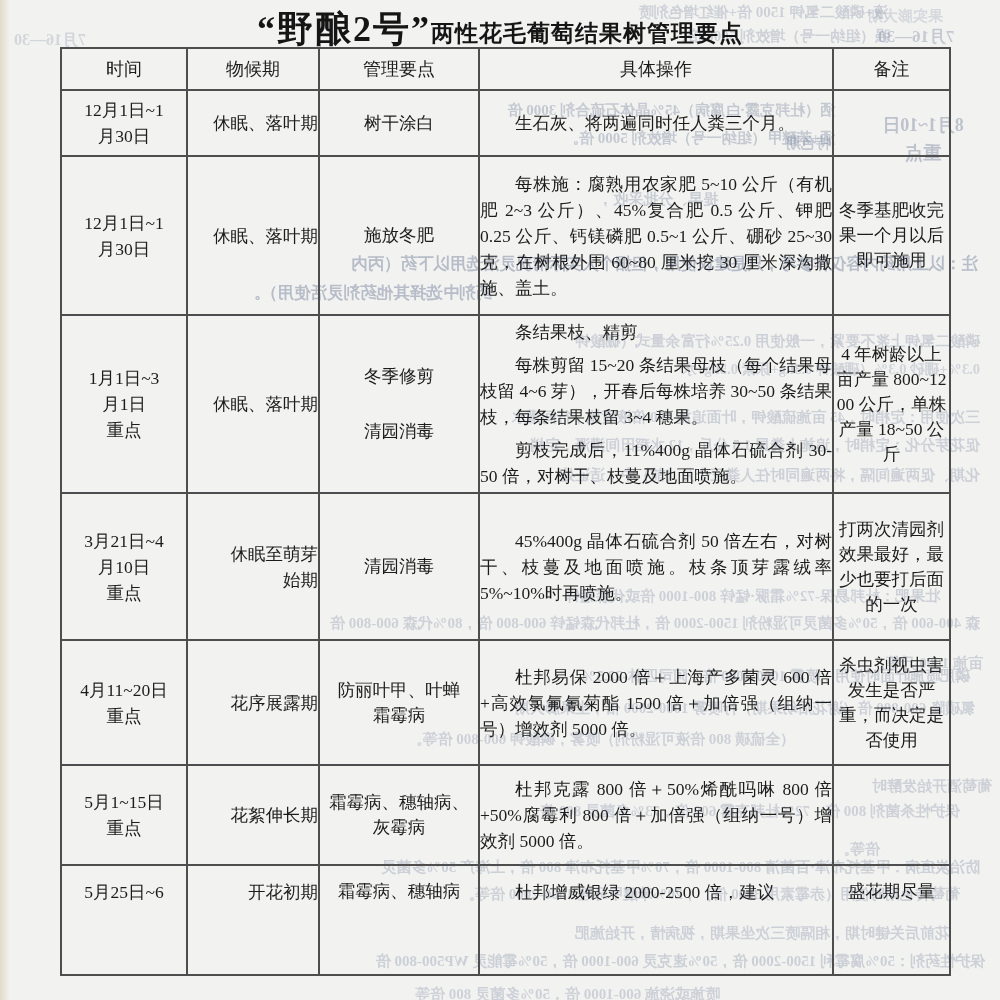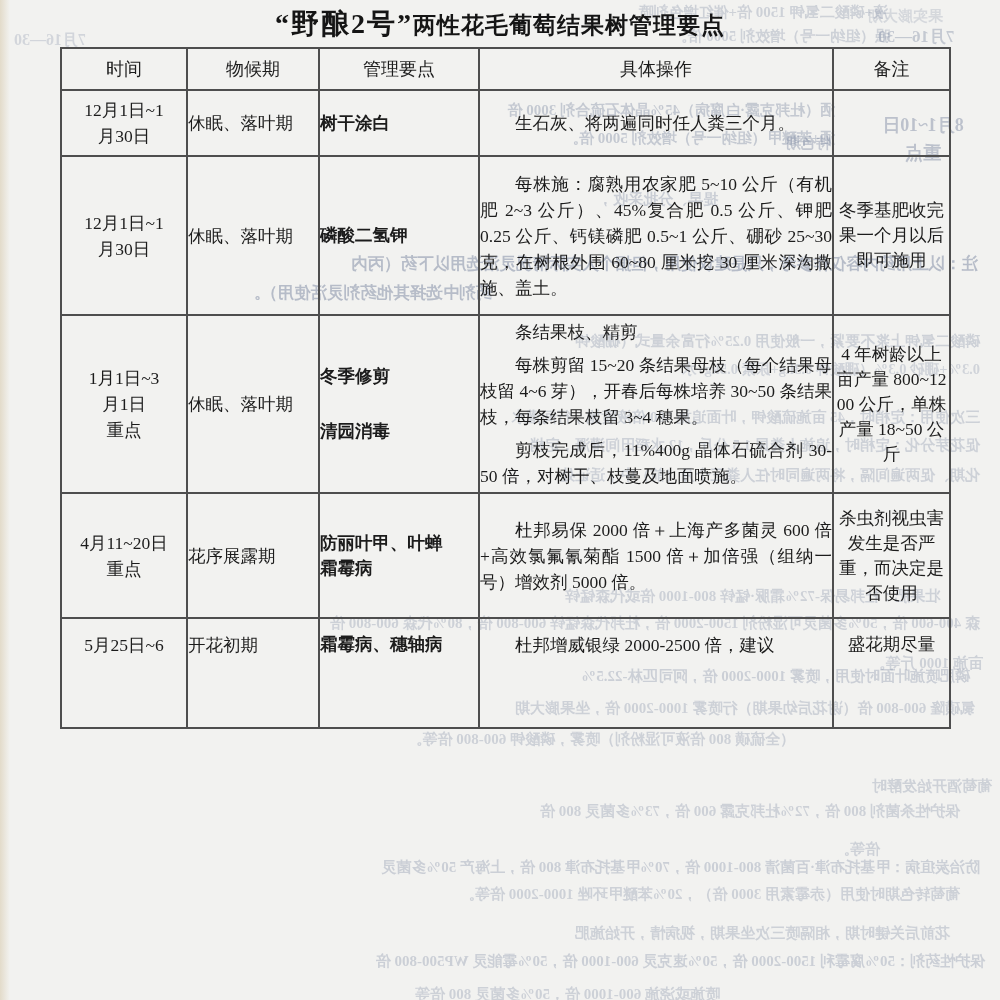--- a/index.html
+++ b/index.html
@@ -8,33 +8,33 @@
     background:#f2f2f0;
     font-family:"Liberation Serif","DejaVu Serif",serif;
   }
   .page{position:relative;width:1000px;height:1000px;background:#f2f2f0;}
   .page::before{
     content:"";position:absolute;left:0;top:0;width:10px;height:1000px;
     background:linear-gradient(90deg,rgba(214,200,170,.55),rgba(242,242,240,0));
     z-index:3;pointer-events:none;
   }
   .title{position:absolute;top:5px;left:0;width:100%;text-align:center;color:#151515;z-index:2;white-space:nowrap;}
-  .title .brand{font-size:28px;font-weight:bold;letter-spacing:2px;}
+  .title .brand{font-size:36px;font-weight:bold;letter-spacing:2px;}
   .title .rest{font-size:23px;font-weight:bold;letter-spacing:1px;}
 
   table.grid{
     position:absolute;left:60px;top:47px;z-index:1;
     border-collapse:collapse;table-layout:fixed;width:889px;
   }
   .grid th,.grid td{border:2px solid #4e4e4e;padding:0;color:#1c1c1c;overflow:hidden;}
   .grid th{font-size:18px;font-weight:normal;height:40px;text-align:center;}
   .grid td{font-size:17.5px;vertical-align:middle;}
   .c-time{text-align:center;white-space:pre-line;line-height:26px;}
-  .c-phen{text-align:left;white-space:pre-line;line-height:26px;}
-  .c-points{text-align:left;font-weight:bold;line-height:25px;}
+  .c-phen{text-align:right;white-space:pre-line;line-height:26px;}
+  .c-points{text-align:center;font-weight:normal;line-height:25px;}
   .c-points .gap{margin-top:30px;}
   .c-op{text-align:justify;padding:4px 10px;line-height:26px;}
   .c-op p{margin:0;text-indent:2em;}
   .c-op p + p{margin-top:7px;}
   .c-notes{text-align:center;padding:0 7px;line-height:25px;word-break:break-all;margin-left:38px;}
   tr.cut td{vertical-align:top;padding-top:13px;}
   tr.cut td.c-op{padding-top:13px;}
 
   .bl{
     position:absolute;z-index:0;color:#7b87a1;font-weight:bold;
@@ -113,21 +113,21 @@
         <td class="c-op">
             <p>生石灰、将两遍同时任人粪三个月。</p>
           </td>
         <td class="c-notes"></td>
       </tr>
       <tr style="height:159px">
         <td class="c-time">12月1日~1
 月30日</td>
         <td class="c-phen">休眠、落叶期</td>
         <td class="c-points">
-            <div>磷酸二氢钾</div>
+            <div>施放冬肥</div>
           </td>
         <td class="c-op">
             <p>每株施：腐熟用农家肥 5~10 公斤（有机肥 2~3 公斤）、45%复合肥 0.5 公斤、钾肥 0.25 公斤、钙镁磷肥 0.5~1 公斤、硼砂 25~30 克，在树根外围 60~80 厘米挖 30 厘米深沟撒施、盖土。</p>
           </td>
         <td class="c-notes">冬季基肥收完果一个月以后即可施用</td>
       </tr>
       <tr style="height:178px">
         <td class="c-time">1月1日~3
 月1日
 重点</td>
@@ -136,32 +136,59 @@
           <div>冬季修剪</div>
           <div class="gap">清园消毒</div>
         </td>
         <td class="c-op">
           <p>条结果枝、精剪</p>
           <p>每株剪留 15~20 条结果母枝（每个结果母枝留 4~6 芽），开春后每株培养 30~50 条结果枝，每条结果枝留 3~4 穗果。</p>
           <p>剪枝完成后，11%400g 晶体石硫合剂 30-50 倍，对树干、枝蔓及地面喷施。</p>
         </td>
         <td class="c-notes">4 年树龄以上亩产量 800~1200 公斤，单株产量 18~50 公斤</td>
       </tr>
+      <tr style="height:147px">
+        <td class="c-time">3月21日~4
+月10日
+重点</td>
+        <td class="c-phen">休眠至萌芽
+始期</td>
+        <td class="c-points">
+            <div>清园消毒</div>
+          </td>
+        <td class="c-op">
+            <p>45%400g 晶体石硫合剂 50 倍左右，对树干、枝蔓及地面喷施。枝条顶芽露绒率 5%~10%时再喷施。</p>
+          </td>
+        <td class="c-notes">打两次清园剂效果最好，最少也要打后面的一次</td>
+      </tr>
       <tr style="height:125px">
         <td class="c-time">4月11~20日
 重点</td>
         <td class="c-phen">花序展露期</td>
         <td class="c-points">
           <div>防丽叶甲、叶蝉</div>
           <div>霜霉病</div>
         </td>
         <td class="c-op">
             <p>杜邦易保 2000 倍＋上海产多菌灵 600 倍+高效氯氟氰菊酯 1500 倍＋加倍强（组纳一号）增效剂 5000 倍。</p>
           </td>
         <td class="c-notes">杀虫剂视虫害发生是否严重，而决定是否使用</td>
+      </tr>
+      <tr style="height:100px">
+        <td class="c-time">5月1~15日
+重点</td>
+        <td class="c-phen">花絮伸长期</td>
+        <td class="c-points">
+          <div>霜霉病、穗轴病、</div>
+          <div>灰霉病</div>
+        </td>
+        <td class="c-op">
+            <p>杜邦克露 800 倍＋50%烯酰吗啉 800 倍+50%腐霉利 800 倍＋加倍强（组纳一号）增效剂 5000 倍。</p>
+          </td>
+        <td class="c-notes"></td>
       </tr>
       <tr class="cut" style="height:110px">
         <td class="c-time">5月25日~6</td>
         <td class="c-phen">开花初期</td>
         <td class="c-points">
             <div>霜霉病、穗轴病</div>
           </td>
         <td class="c-op">
             <p>杜邦增威银绿 2000-2500 倍，建议</p>
           </td>

